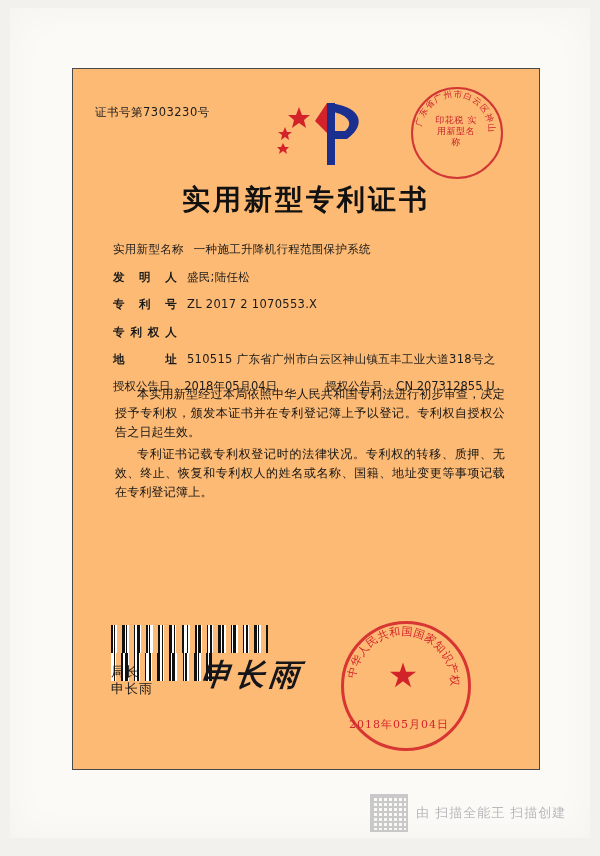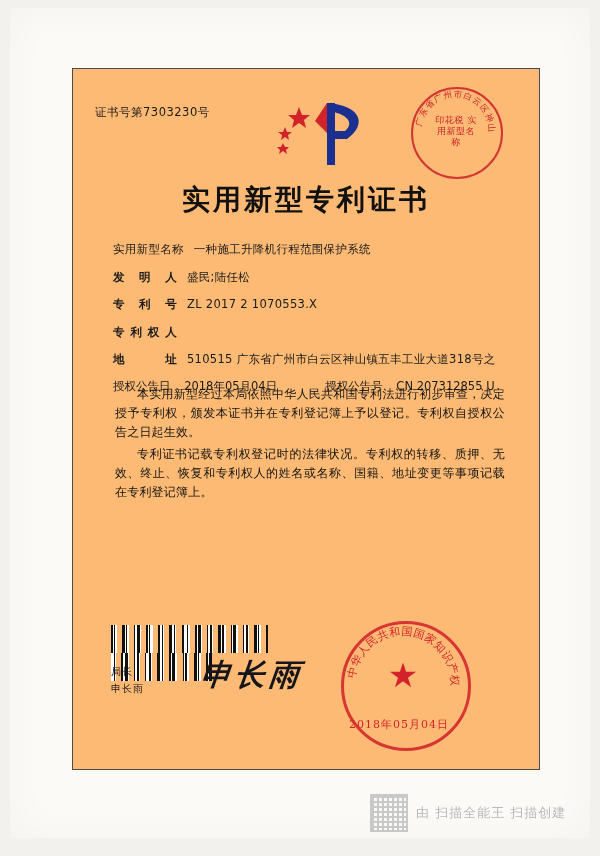--- a/index.html
+++ b/index.html
@@ -176,21 +176,21 @@
     display: inline-block;
     height: 28px;
     background: #111;
     vertical-align: top;
   }
   
   .sig-label {
     position: absolute;
     left: 38px;
     top: 594px;
-    font-size: 10px;
+    font-size: 13px;
     line-height: 17px;
     letter-spacing: 1px;
   }
   .sig-hand {
     position: absolute;
     left: 128px;
     top: 586px;
     font-family: "DejaVu Serif", "Liberation Serif", serif;
     font-size: 30px;
     font-weight: bold;

